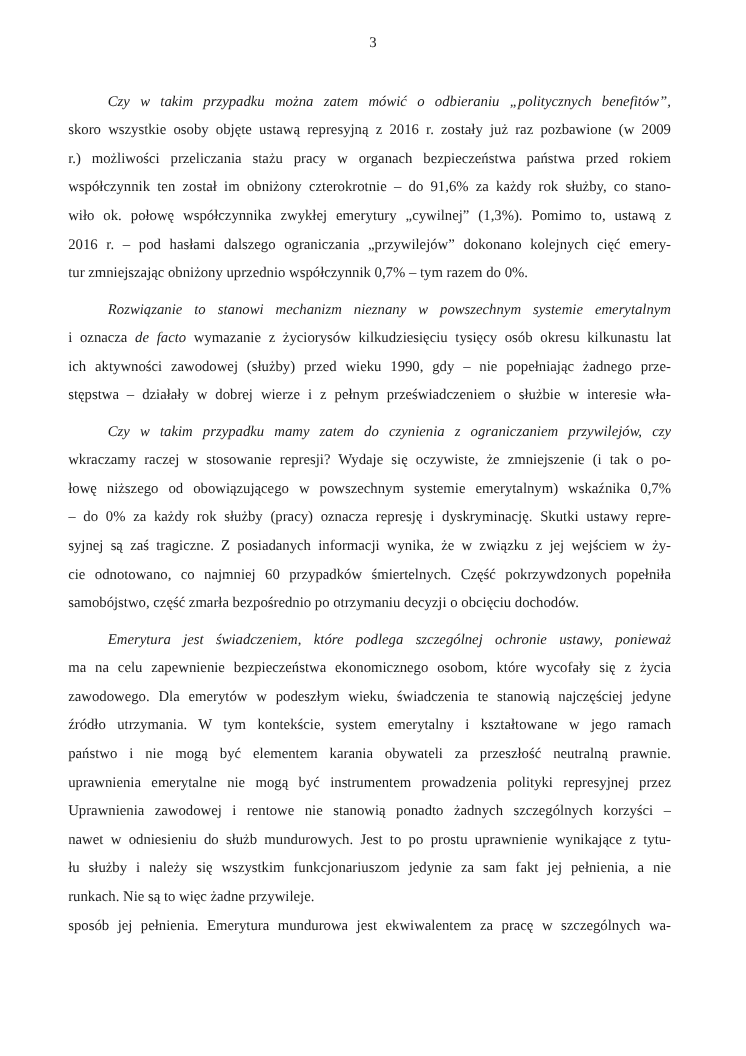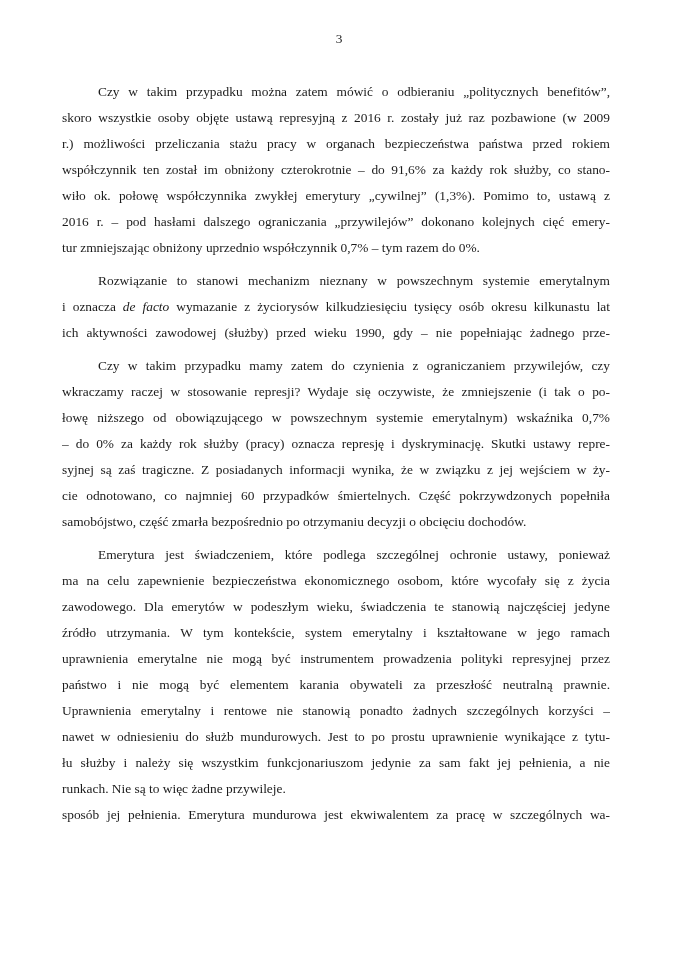--- a/index.html
+++ b/index.html
@@ -36,20 +36,21 @@
   }
   .line {
     height: 26px;
     line-height: 26px;
     overflow: hidden;
     text-align: justify;
     text-align-last: justify;
   }
   .line.first {
     text-indent: 36px;
+    font-style: italic;
   }
   .line.last {
     text-align-last: left;
   }
 </style>
 </head>
 <body>
 
 <div class="page" style="background: rgb(255, 255, 255); color: rgb(27, 27, 27);">
   <div class="page-number">3</div>
@@ -60,37 +61,38 @@
         <div class="line">r.) możliwości przeliczania stażu pracy w organach bezpieczeństwa państwa przed rokiem</div>
         <div class="line">współczynnik ten został im obniżony czterokrotnie – do 91,6% za każdy rok służby, co stano-</div>
         <div class="line">wiło ok. połowę współczynnika zwykłej emerytury „cywilnej” (1,3%). Pomimo to, ustawą z</div>
         <div class="line">2016 r. – pod hasłami dalszego ograniczania „przywilejów” dokonano kolejnych cięć emery-</div>
         <div class="line last">tur zmniejszając obniżony uprzednio współczynnik 0,7% – tym razem do 0%.</div>
       </div>
       <div class="paragraph">
         <div class="line first">Rozwiązanie to stanowi mechanizm nieznany w powszechnym systemie emerytalnym</div>
         <div class="line">i oznacza <i>de facto</i> wymazanie z życiorysów kilkudziesięciu tysięcy osób okresu kilkunastu lat</div>
         <div class="line">ich aktywności zawodowej (służby) przed wieku 1990, gdy – nie popełniając żadnego prze-</div>
+        <div class="line">stępstwa – działały w dobrej wierze i z pełnym przeświadczeniem o służbie w interesie wła-</div>
       </div>
       <div class="paragraph">
         <div class="line first">Czy w takim przypadku mamy zatem do czynienia z ograniczaniem przywilejów, czy</div>
         <div class="line">wkraczamy raczej w stosowanie represji? Wydaje się oczywiste, że zmniejszenie (i tak o po-</div>
         <div class="line">łowę niższego od obowiązującego w powszechnym systemie emerytalnym) wskaźnika 0,7%</div>
         <div class="line">– do 0% za każdy rok służby (pracy) oznacza represję i dyskryminację. Skutki ustawy repre-</div>
         <div class="line">syjnej są zaś tragiczne. Z posiadanych informacji wynika, że w związku z jej wejściem w ży-</div>
         <div class="line">cie odnotowano, co najmniej 60 przypadków śmiertelnych. Część pokrzywdzonych popełniła</div>
         <div class="line last">samobójstwo, część zmarła bezpośrednio po otrzymaniu decyzji o obcięciu dochodów.</div>
       </div>
       <div class="paragraph">
         <div class="line first">Emerytura jest świadczeniem, które podlega szczególnej ochronie ustawy, ponieważ</div>
         <div class="line">ma na celu zapewnienie bezpieczeństwa ekonomicznego osobom, które wycofały się z życia</div>
         <div class="line">zawodowego. Dla emerytów w podeszłym wieku, świadczenia te stanowią najczęściej jedyne</div>
         <div class="line">źródło utrzymania. W tym kontekście, system emerytalny i kształtowane w jego ramach</div>
+        <div class="line">państwo i nie mogą być elementem karania obywateli za przeszłość neutralną prawnie.</div>
         <div class="line">uprawnienia emerytalne nie mogą być instrumentem prowadzenia polityki represyjnej przez</div>
-        <div class="line">państwo i nie mogą być elementem karania obywateli za przeszłość neutralną prawnie.</div>
-        <div class="line">Uprawnienia emerytalny i rentowe nie stanowią ponadto żadnych szczególnych korzyści –</div>
+        <div class="line">Uprawnienia zawodowej i rentowe nie stanowią ponadto żadnych szczególnych korzyści –</div>
         <div class="line">nawet w odniesieniu do służb mundurowych. Jest to po prostu uprawnienie wynikające z tytu-</div>
         <div class="line">łu służby i należy się wszystkim funkcjonariuszom jedynie za sam fakt jej pełnienia, a nie</div>
         <div class="line last">runkach. Nie są to więc żadne przywileje.</div>
         <div class="line">sposób jej pełnienia. Emerytura mundurowa jest ekwiwalentem za pracę w szczególnych wa-</div>
       </div>
     </div>
 </div>
 
 </body></html>

